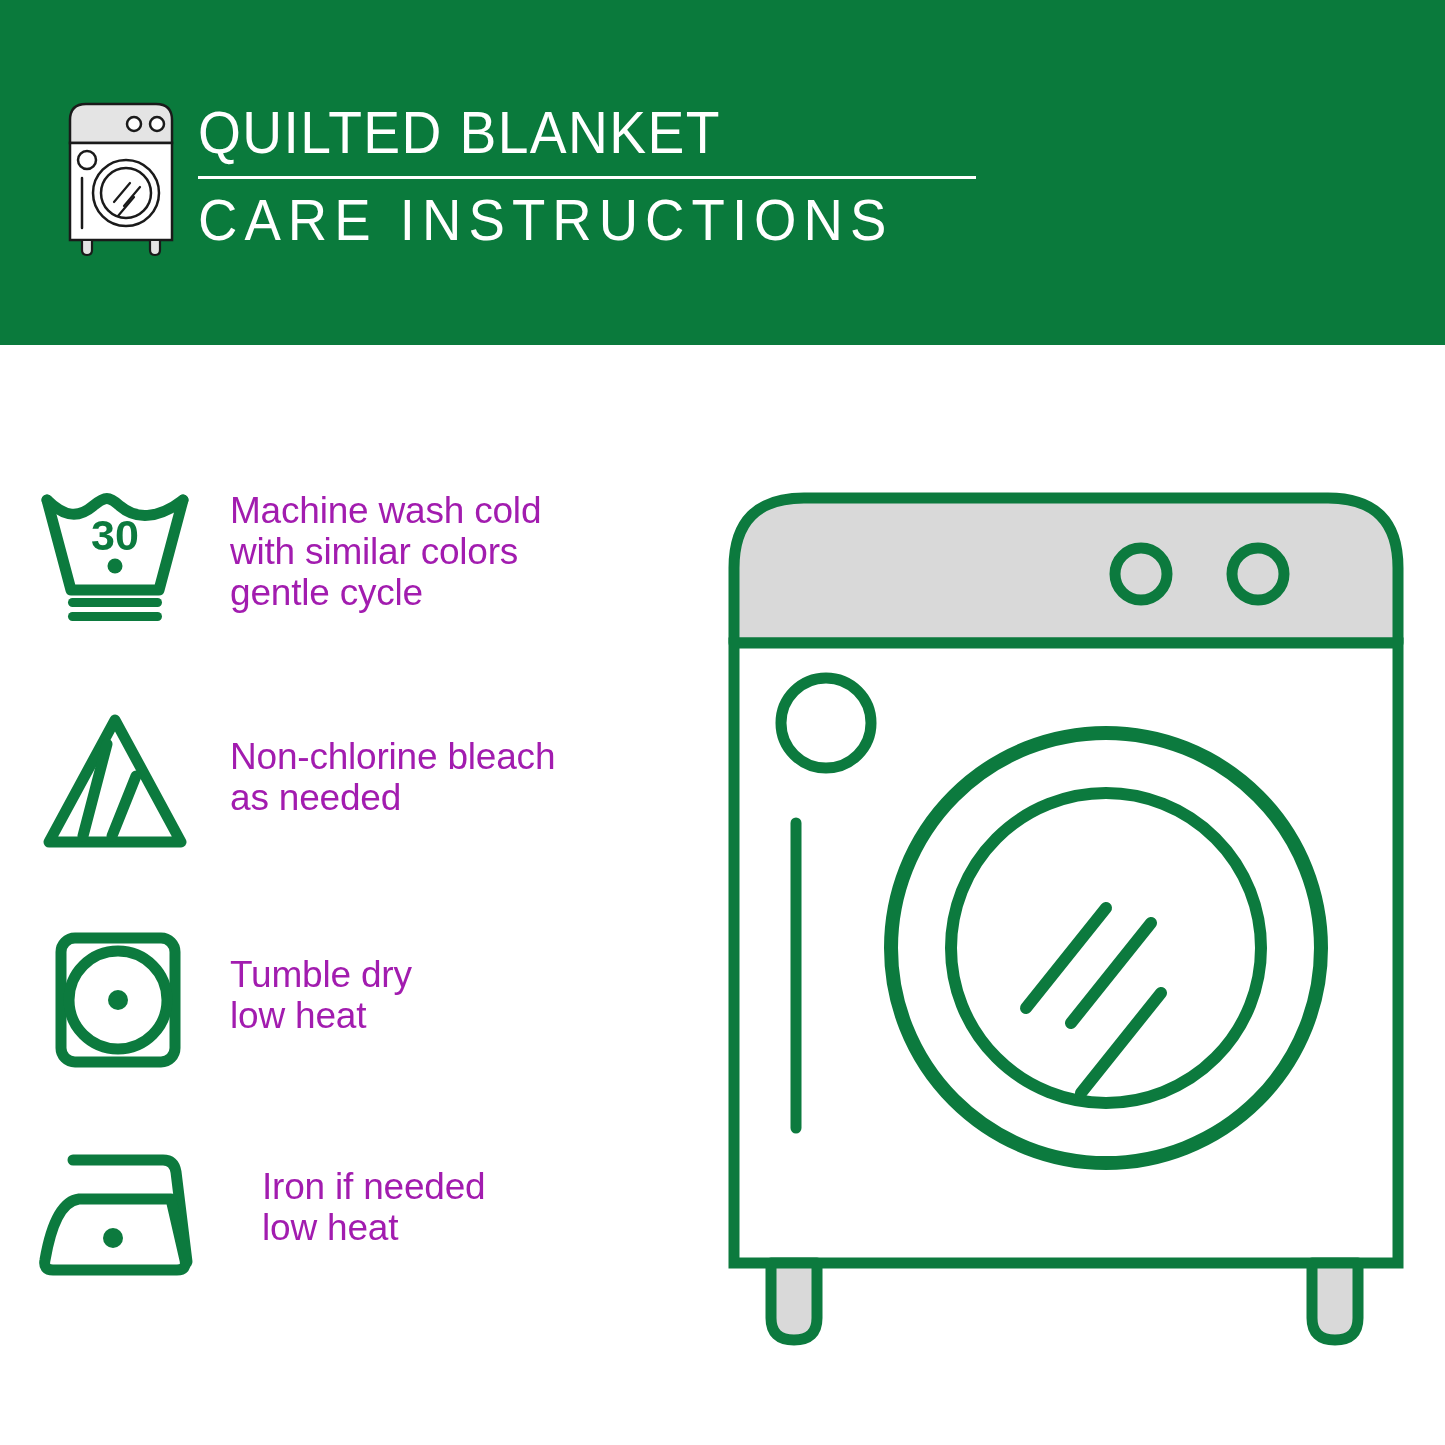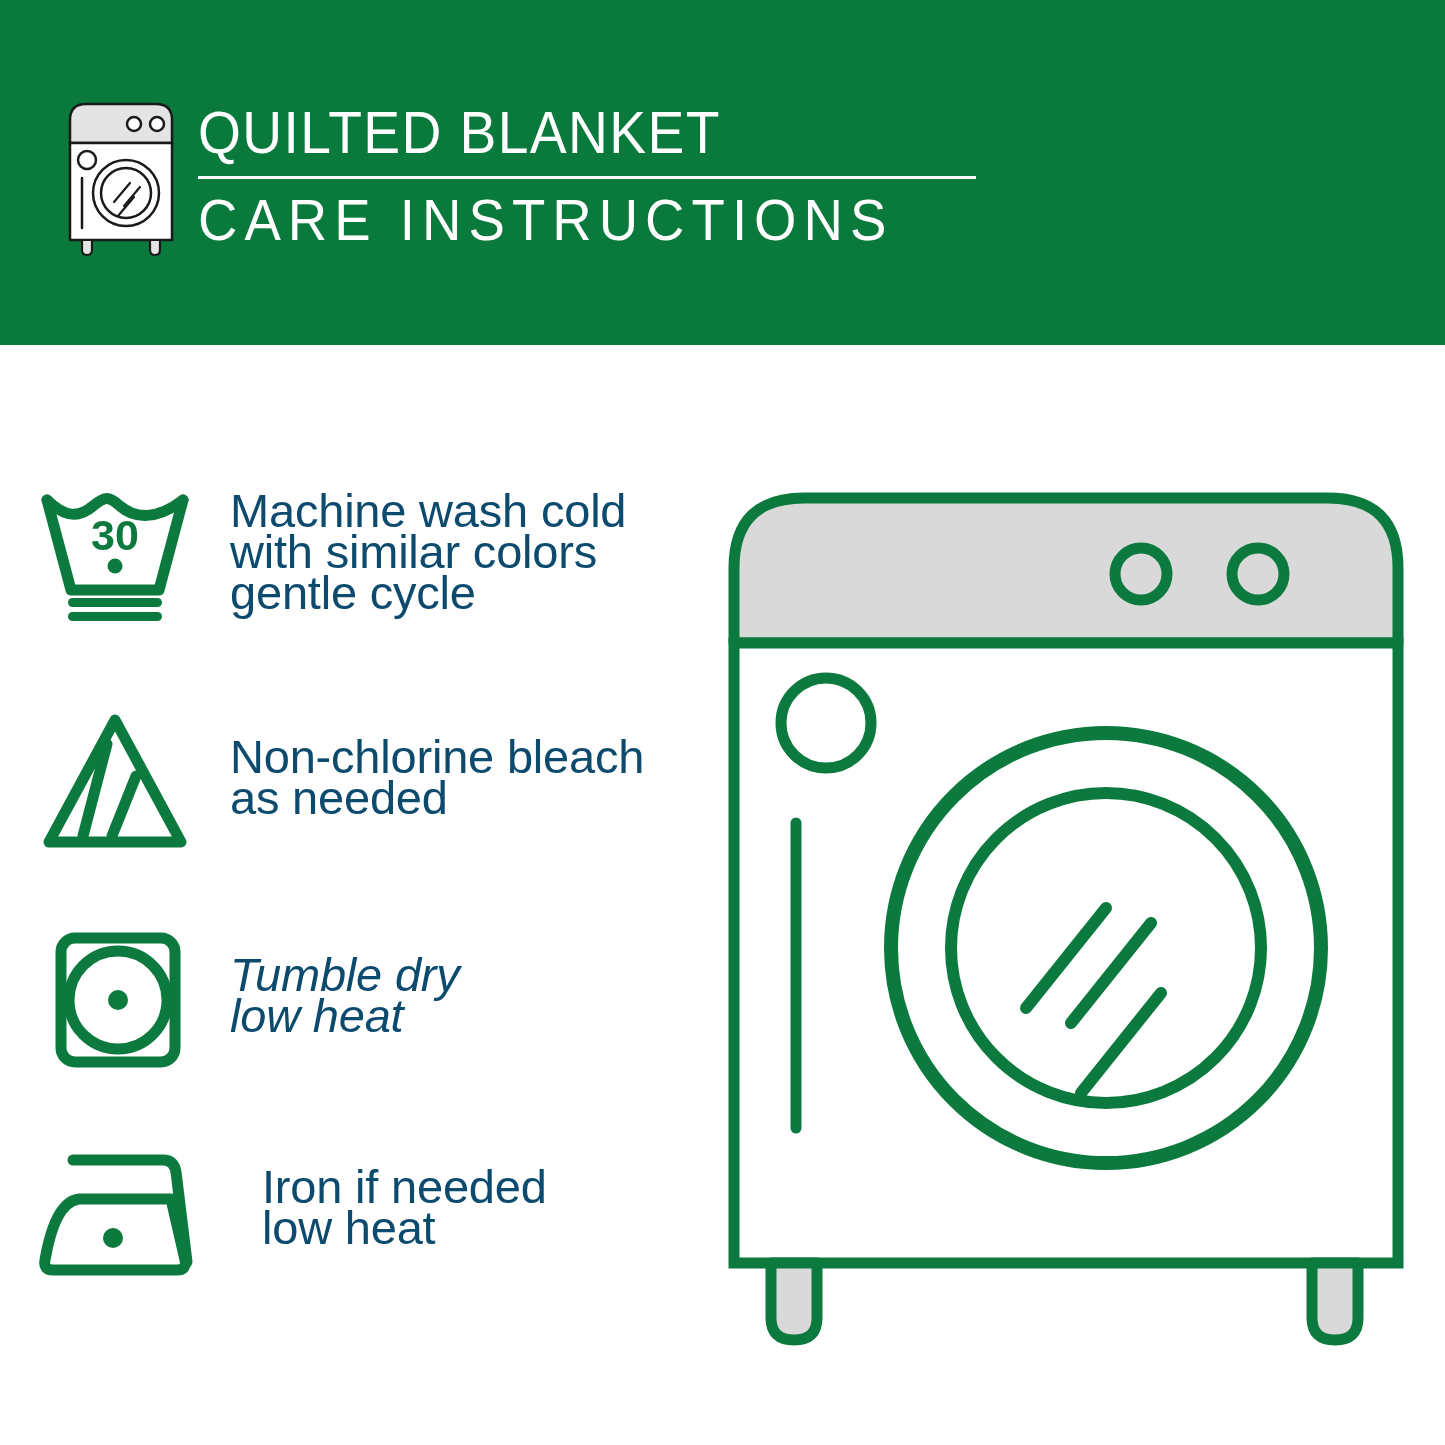--- a/index.html
+++ b/index.html
@@ -103,29 +103,29 @@
     justify-content: center;
     align-items: flex-start;
     padding-top: 8px;
     text-decoration: underline;
   }
   .label-cell {
     flex: 1 1 auto;
     padding-top: 20px;
   }
   .care-label {
-    color: #0c4a6e;
-    font-size: 47px;
+    color: #a21caf;
+    font-size: 37px;
     line-height: 41px;
     font-weight: 400;
     letter-spacing: -0.2px;
     white-space: pre-line;
   }
   .care-row.r1 .label-cell { padding-top: 38px; }
-  .care-row.r2 .label-cell { padding-top: 36px; font-style: italic; }
+  .care-row.r2 .label-cell { padding-top: 36px; }
   .care-row.r3 .label-cell { padding-top: 32px; }
 
   
   .machine-wrap {
     position: absolute;
     left: 716px;
     top: 478px;
     width: 700px;
     height: 890px;
   }

